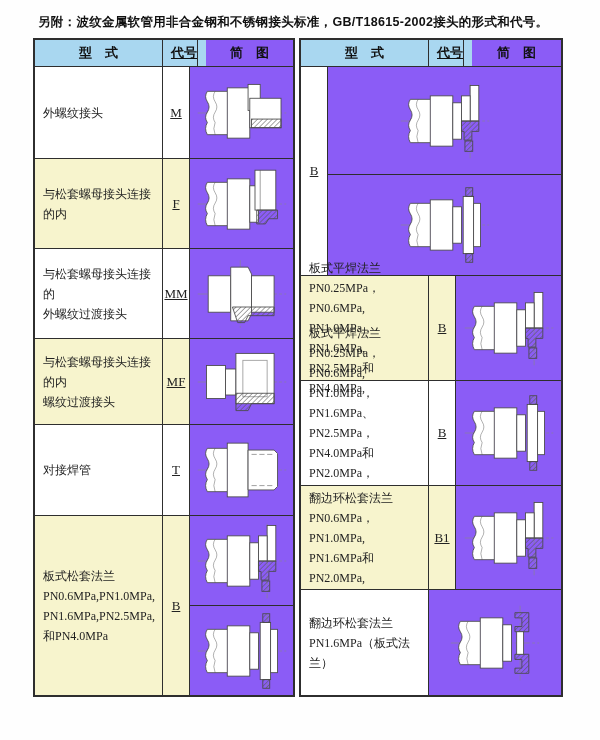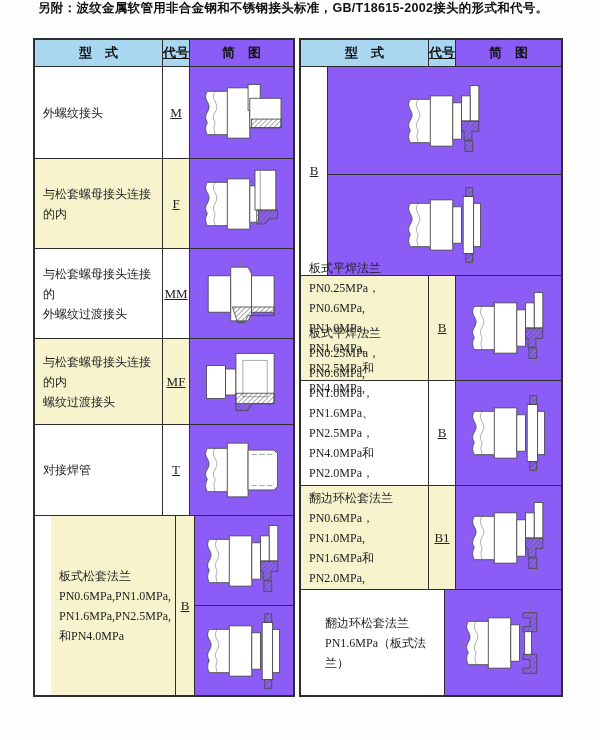--- a/index.html
+++ b/index.html
@@ -1,26 +1,26 @@
 <!DOCTYPE html>
 <html><head>
 <meta charset="utf-8">
 <style>
   html,body{margin:0;padding:0;background:#ffffff;}
   .page{position:relative;width:600px;height:740px;background:#fefefe;overflow:hidden;
         font-family:"Liberation Sans",sans-serif;color:#1c1c1c;}
-  .caption{position:absolute;left:38px;top:0;font-size:12.5px;font-weight:bold;
+  .caption{position:absolute;left:38px;top:14px;font-size:12.5px;font-weight:bold;
            letter-spacing:.3px;color:#111;font-family:"Liberation Sans",sans-serif;}
   .tbl{position:absolute;top:38px;border:2px solid var(--bd,#2e2e2e);display:flex;
        flex-direction:column;background:#fff;box-sizing:border-box;}
   .tbl.left{left:33px;width:262px;height:659px;}
   .tbl.right{left:299px;width:264px;height:659px;}
   .row{display:flex;border-bottom:1px solid var(--bd,#2e2e2e);box-sizing:border-box;min-height:0;}
-  .row:last-child{border-bottom:none;margin-left:16px;}
-  .row.hdr{height:27px;background:var(--hdr,#a9d7f0);}
+  .row:last-child{border-bottom:none;}
+  .row.hdr{height:27px;background:var(--hdr,#a9d7f0);gap:8px;}
   .ct{width:128px;border-right:1px solid var(--bd,#2e2e2e);box-sizing:border-box;
       display:flex;align-items:center;padding:4px 4px 4px 8px;
       font-family:"Liberation Serif",serif;font-size:12px;line-height:20px;
       white-space:pre-line;color:#222;}
   .cc{width:27px;border-right:1px solid var(--bd,#2e2e2e);box-sizing:border-box;
       display:flex;align-items:center;justify-content:center;
       font-family:"Liberation Serif",serif;font-size:13px;color:#222;text-decoration:underline;}
   .cd{flex:1;display:flex;align-items:center;justify-content:center;background:#8b5cf6;min-height:0;}
   .hdr .ct,.hdr .cc,.hdr .cd{font-family:"Liberation Sans",sans-serif;font-weight:bold;
       font-size:13px;justify-content:center;padding:0;white-space:nowrap;color:#111;}

